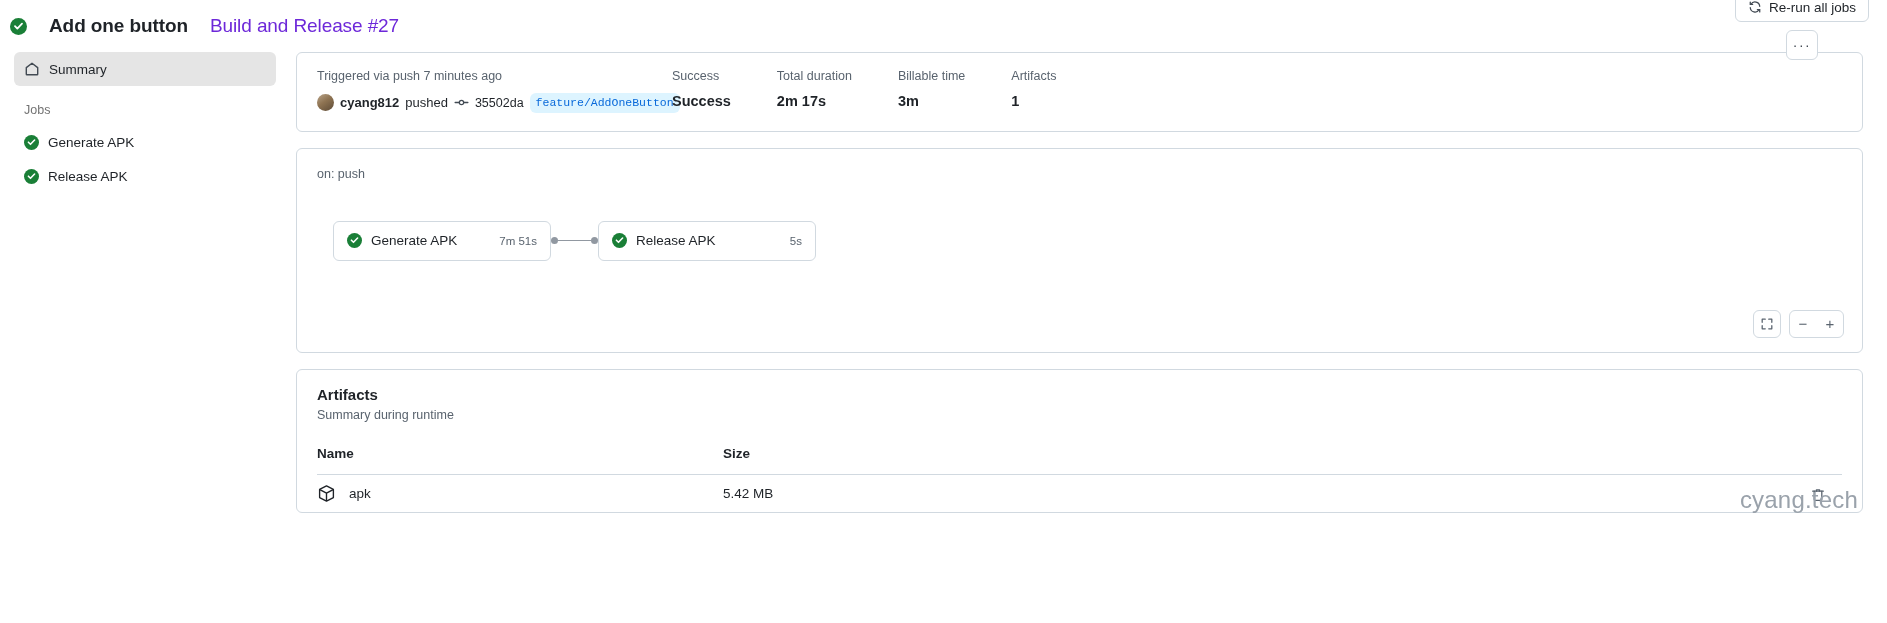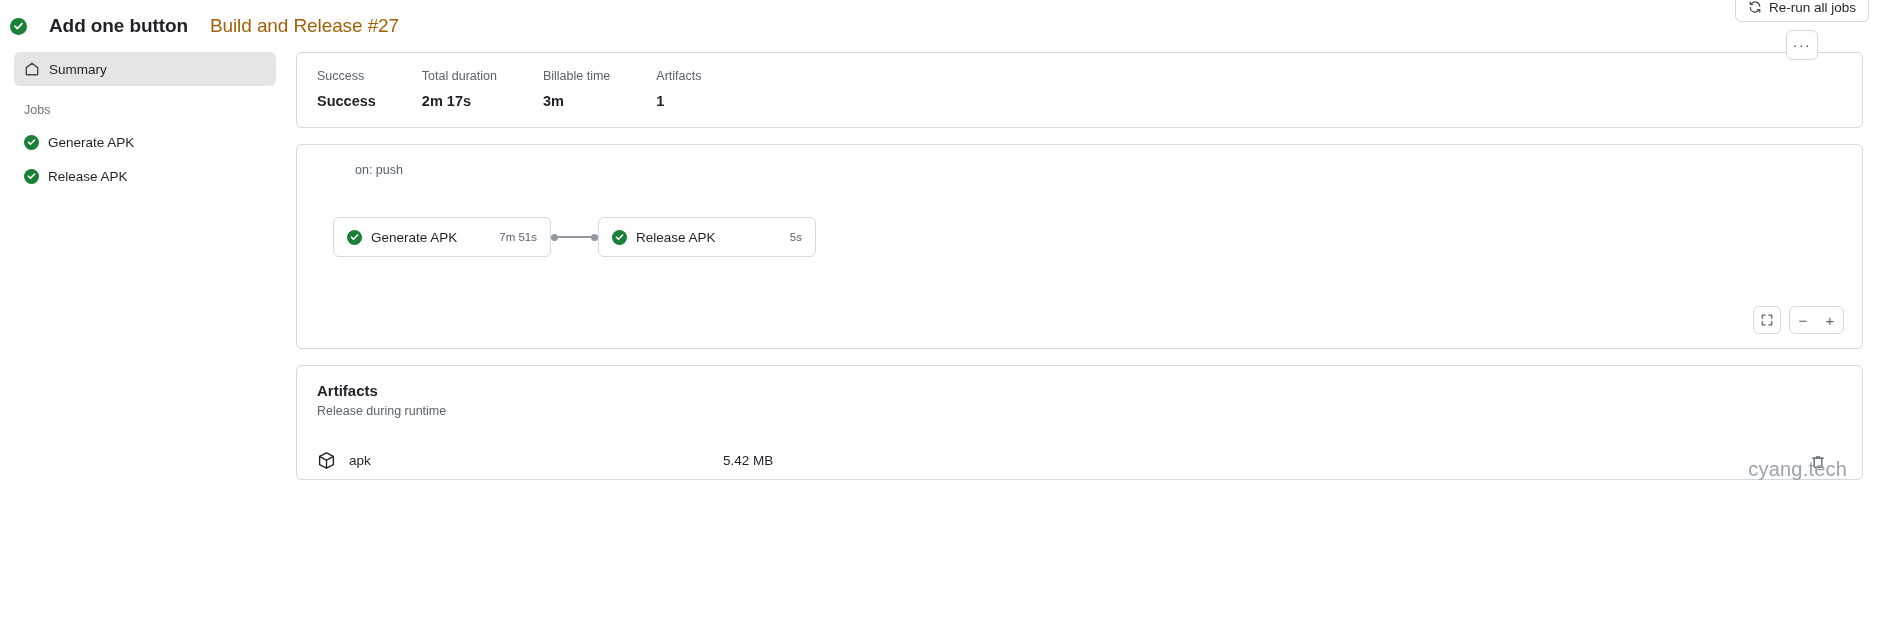--- a/index.html
+++ b/index.html
@@ -14,21 +14,21 @@
   
   .header {
     height: 52px;
     display: flex;
     align-items: center;
     padding: 0 18px 0 10px;
     position: relative;
   }
   .header-left { display: flex; align-items: center; gap: 22px; }
   .run-title { font-size: 19px; font-weight: bold; color: #1f2328; letter-spacing: -0.1px; }
-  .run-subtitle { font-size: 19px; color: #a16207; font-weight: normal; letter-spacing: -0.1px; }
+  .run-subtitle { font-size: 19px; color: #6d28d9; font-weight: normal; letter-spacing: -0.1px; }
   .header-right { margin-left: auto; display: flex; align-items: center; gap: 8px; flex-direction: column; }
 
   .btn {
     height: 30px;
     border: 1px solid #d1d9e0;
     border-radius: 6px;
     background: #ffffff;
     display: flex; align-items: center; justify-content: center;
     gap: 7px;
     font-size: 13.5px;
@@ -83,21 +83,21 @@
     line-height: 1.35;
   }
   .stat { flex: 0 0 auto; margin-right: 46px; }
   .stat:last-child { margin-right: 0; }
   .stat-label { font-size: 12.5px; color: #59636e; margin-bottom: 10px; }
   .stat-value { font-size: 14.5px; font-weight: bold; color: #1f2328; }
 
   
   .wf-card { padding: 18px 20px 0; position: relative; min-height: 205px; }
   .wf-title { font-size: 15px; font-weight: bold; margin-bottom: 5px; }
-  .wf-sub { font-size: 12.5px; color: #59636e; margin-left: 38px; }
+  .wf-sub { font-size: 12.5px; color: #59636e; }
   .graph { margin-top: 40px; display: flex; align-items: center; padding-left: 16px; }
   .node {
     height: 40px; border: 1px solid #d1d9e0; border-radius: 6px; background: #fff;
     display: flex; align-items: center; padding: 0 13px; gap: 9px; cursor: pointer;
   }
   .node-label { font-size: 13.5px; }
   .node-time { font-size: 11.5px; color: #59636e; margin-left: auto; padding-left: 26px; }
   .node-gen { width: 218px; }
   .node-rel { width: 218px; }
   .connector { display: flex; align-items: center; }
@@ -121,22 +121,22 @@
   .art-card { padding: 16px 20px 0; position: relative; }
   .art-title { font-size: 15px; font-weight: bold; margin-bottom: 5px; }
   .art-sub { font-size: 12.5px; color: #59636e; margin-bottom: 24px; }
   .art-head { display: flex; font-size: 13.5px; font-weight: bold; padding-bottom: 13px; border-bottom: 1px solid #d1d9e0; }
   .art-row { display: flex; align-items: center; height: 37px; position: relative; }
   .col-name { width: 406px; flex: 0 0 406px; display: flex; align-items: center; gap: 13px; }
   .art-name { font-size: 13.5px; }
   .art-size { font-size: 13.5px; }
   .trash { position: absolute; right: 16px; top: 12px; cursor: pointer; }
   .watermark {
-    position: absolute; right: 15px; bottom: -2px;
-    font-size: 20px; color: #9aa2ab; letter-spacing: 0.2px;
+    position: absolute; right: 4px; bottom: -2px;
+    font-size: 24px; color: #9aa2ab; letter-spacing: 0.2px;
   }
 
   .icon { display: inline-flex; align-items: center; justify-content: center; flex: 0 0 auto; }
 </style>
 </head>
 <body>
 
 <div class="header">
   <div class="header-left">
     <span class="icon">
@@ -195,20 +195,36 @@
             <path d="M11.3 5.4 6.9 9.9 4.7 7.7" stroke="#fff" stroke-width="1.7" fill="none" stroke-linecap="round" stroke-linejoin="round"></path>
           </svg>
       </span>
       <span>Release APK</span>
     </div>
   </div>
 
   <div class="main">
 
     <div class="card meta-card">
+      <div class="meta-main">
+        <div class="meta-trigger">Triggered via push 7 minutes ago</div>
+        <div class="meta-commit">
+          <span class="avatar"></span>
+          <span class="commit-user">cyang812</span>
+          <span class="pushed-word">pushed</span>
+          <span class="icon">
+            <svg width="15" height="15" viewBox="0 0 16 16" fill="none" stroke="#424a53" stroke-width="1.35">
+              <circle cx="8" cy="8" r="2.3"></circle>
+                <path d="M1.2 8h4.5M10.3 8h4.5" stroke-linecap="round"></path>
+            </svg>
+          </span>
+          <span class="sha">35502da</span>
+          <span class="branch-pill">feature/AddOneButton</span>
+        </div>
+      </div>
 
       <div class="stat">
         <div class="stat-label">Success</div>
         <div class="stat-value">Success</div>
       </div>
       <div class="stat">
         <div class="stat-label">Total duration</div>
         <div class="stat-value">2m 17s</div>
       </div>
       <div class="stat">
@@ -268,22 +284,26 @@
         <div class="gc-box gc-pair">
           <div class="gc-half">−</div>
           <div class="gc-divider"></div>
           <div class="gc-half">+</div>
         </div>
       </div>
     </div>
 
     <div class="card art-card">
       <div class="art-title">Artifacts</div>
-      <div class="art-sub">Release during runtime</div>
-
+      <div class="art-sub">Summary during runtime</div>
+
+      <div class="art-head">
+        <div class="col-name">Name</div>
+        <div>Size</div>
+      </div>
 
       <div class="art-row">
         <div class="col-name">
           <span class="icon">
             <svg width="19" height="19" viewBox="0 0 16 16" fill="none" stroke="#1f2328" stroke-width="1.15" stroke-linejoin="round">
               <path d="M8 1.6 13.8 4.6v6.8L8 14.4 2.2 11.4V4.6z"></path>
               <path d="M2.4 4.7 8 7.7l5.6-3M8 7.7v6.6"></path>
             </svg>
           </span>
           <span class="art-name">apk</span>

